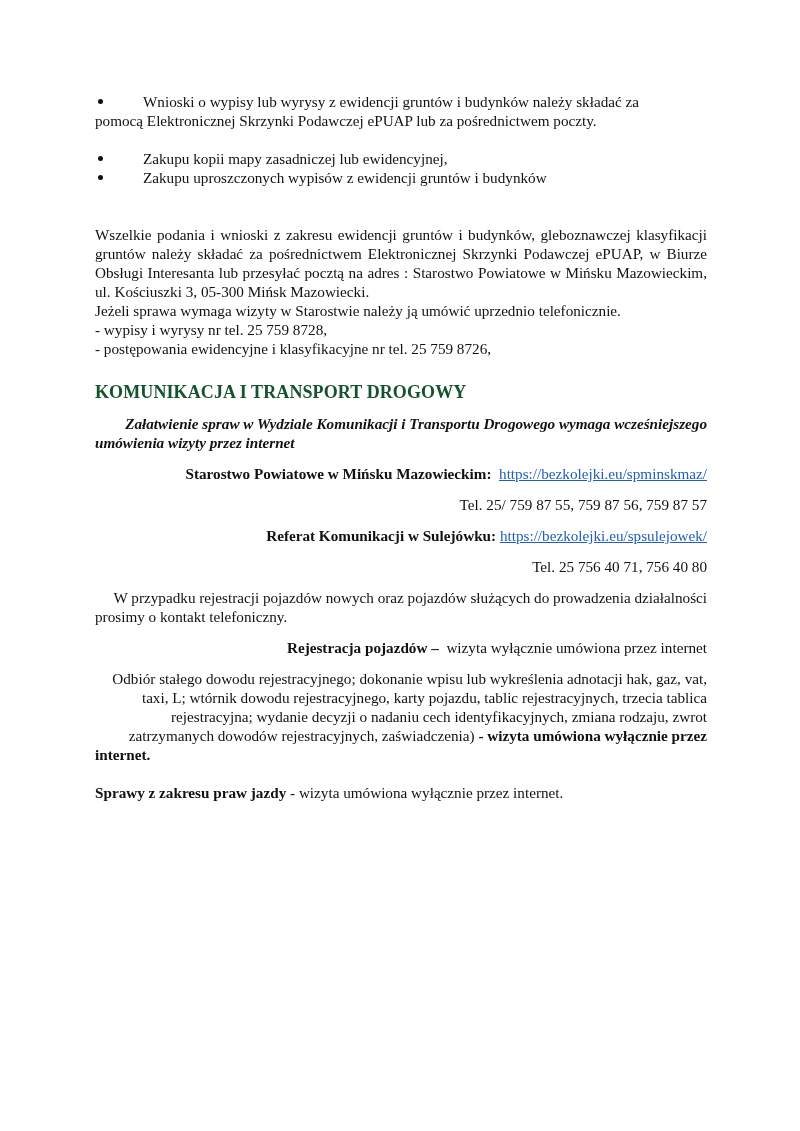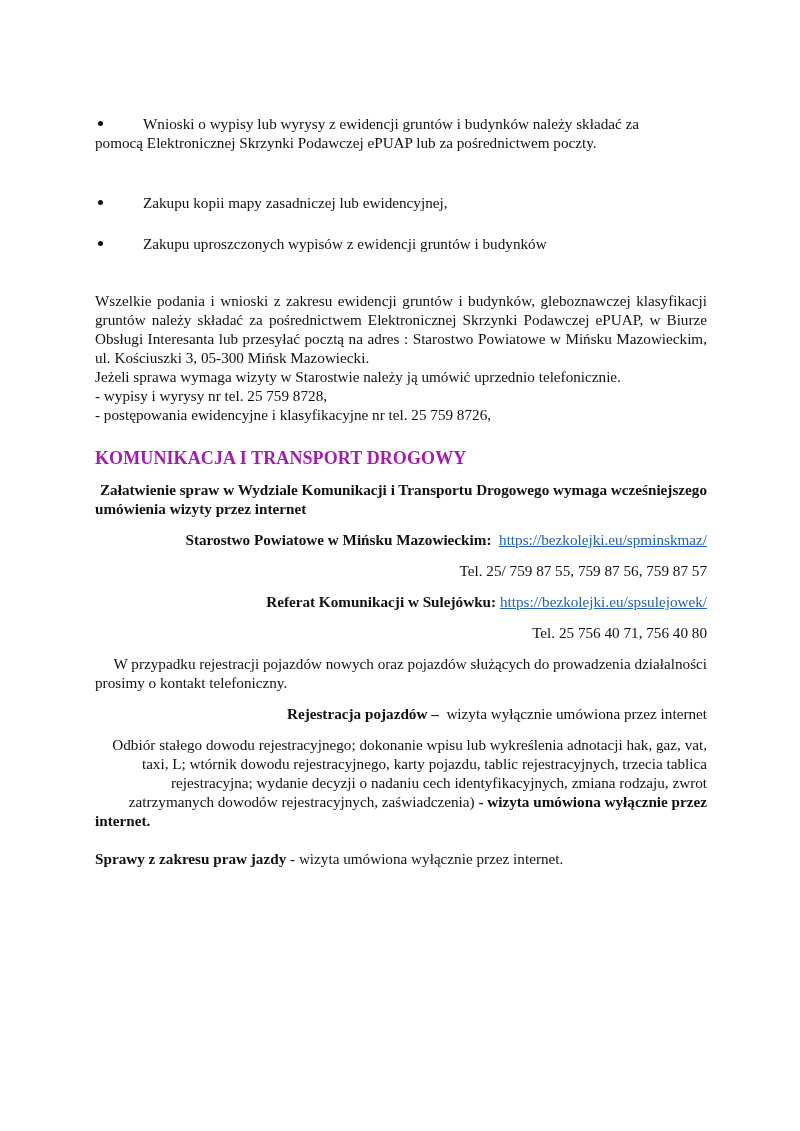--- a/index.html
+++ b/index.html
@@ -1,25 +1,25 @@
 <!DOCTYPE html>
 <html><head>
 <meta charset="utf-8">
 <style>
   html, body { margin:0; padding:0; background:#ffffff; }
   body { width:800px; height:1131px; position:relative; overflow:hidden;
          font-family:"Liberation Serif", serif; color:#111; font-size:15.2px; }
   .page { position:absolute; left:95px; top:92px; width:612px; }
   .line { line-height:19px; }
   .just { text-align:justify; text-align-last:left; }
-  .bul { display:flex; line-height:19px;margin-top:22px; }
+  .bul { display:flex; line-height:19px; }
   .bul .dot { width:48px; flex:none; }
   .bul .dot span { display:inline-block; width:5px; height:5px; border-radius:50%; background:#111; margin-left:3px; vertical-align:middle; position:relative; top:-2px; }
   .gap19 { height:19px; }
-  .heading { color:#a21caf; font-weight:bold; font-size:18px; margin-top:23px; line-height:22px; letter-spacing:0.1px; }
+  .heading { color:#14532d; font-weight:bold; font-size:18px; margin-top:23px; line-height:22px; letter-spacing:0.1px; }
   .para { margin-top:12px; line-height:19px;text-align:right; }
   b { font-weight:bold; }
   a { color:#1f5fb8; text-decoration:underline; }
 </style>
 </head>
 <body>
 
 <div class="page">
 
   <div class="bul">
@@ -44,21 +44,21 @@
 
   <div class="gap19"></div>
 
   <div class="line just">Wszelkie podania i wnioski z zakresu ewidencji gruntów i budynków, gleboznawczej klasyfikacji gruntów należy składać za pośrednictwem Elektronicznej Skrzynki Podawczej ePUAP, w Biurze Obsługi Interesanta lub przesyłać pocztą na adres : Starostwo Powiatowe w Mińsku Mazowieckim, ul. Kościuszki 3, 05-300 Mińsk Mazowiecki.</div>
   <div class="line">Jeżeli sprawa wymaga wizyty w Starostwie należy ją umówić uprzednio telefonicznie.</div>
   <div class="line">-  wypisy i wyrysy nr tel. 25 759 8728,</div>
   <div class="line">-  postępowania ewidencyjne i klasyfikacyjne nr tel. 25  759 8726,</div>
 
   <div class="heading">KOMUNIKACJA I TRANSPORT DROGOWY</div>
 
-  <div class="para just" style="margin-top:11px;"><b>Załatwienie spraw w Wydziale Komunikacji i Transportu Drogowego wymaga wcześniejszego umówienia wizyty przez internet</b></div>
+  <div class="para just" style="margin-top:11px;font-style:italic;"><b>Załatwienie spraw w Wydziale Komunikacji i Transportu Drogowego wymaga wcześniejszego umówienia wizyty przez internet</b></div>
 
   <div class="para">
     <b>Starostwo Powiatowe w Mińsku Mazowieckim:</b>&nbsp;&nbsp;<a href="#">https://bezkolejki.eu/spminskmaz/</a>
   </div>
 
   <div class="para">Tel. 25/ 759 87 55, 759 87 56, 759 87 57</div>
 
   <div class="para">
     <b>Referat Komunikacji w Sulejówku:</b> <a href="#">https://bezkolejki.eu/spsulejowek/</a>
   </div>

